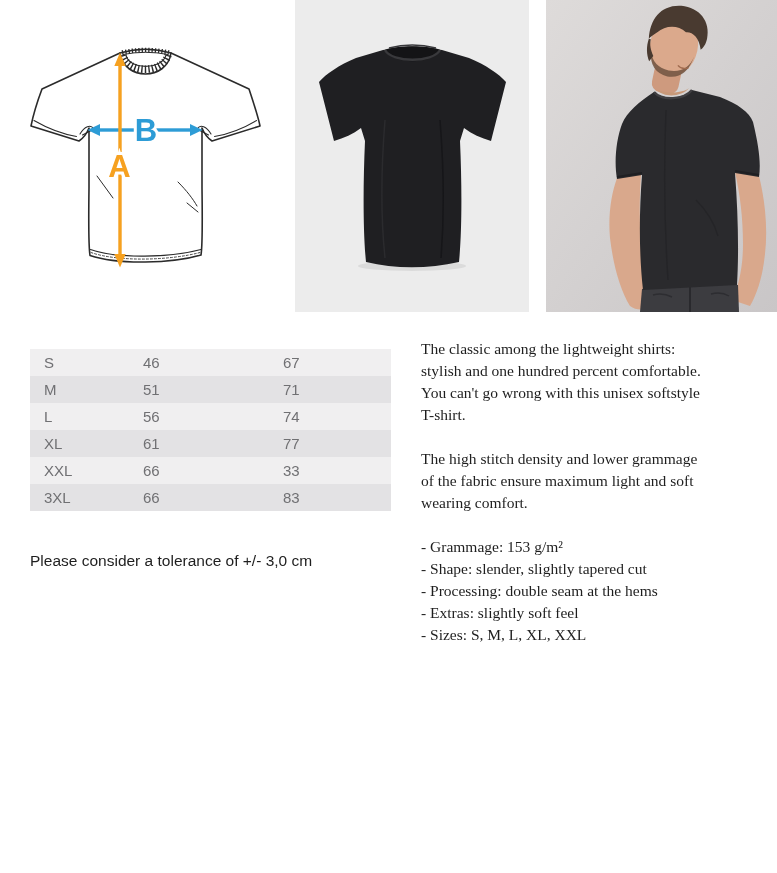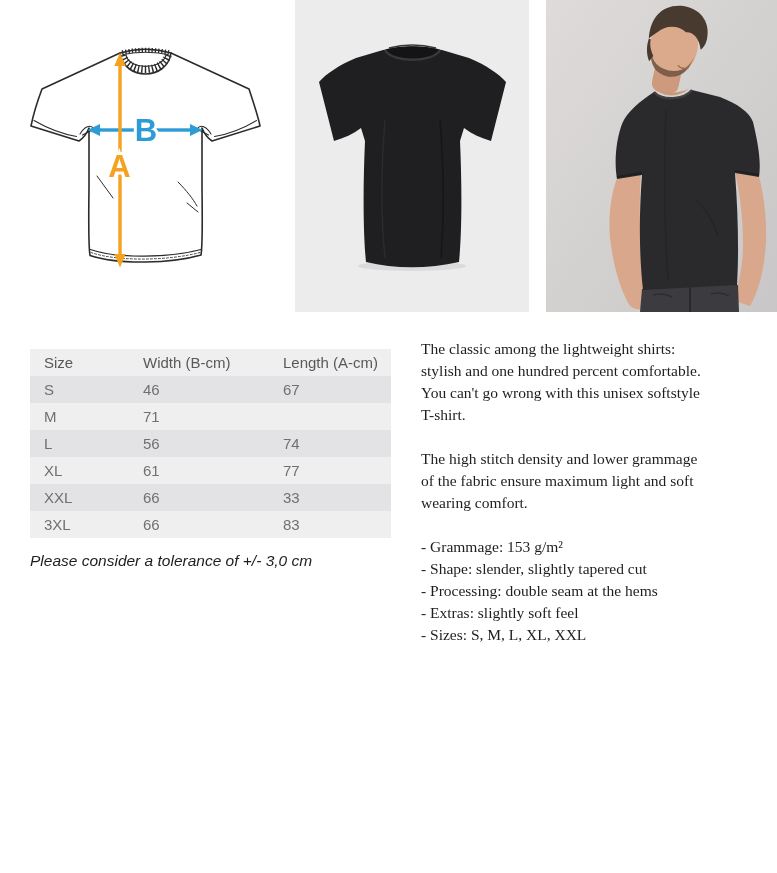--- a/index.html
+++ b/index.html
@@ -17,21 +17,21 @@
   .size-table{position:absolute;left:30px;top:349px;width:361px;font-size:15px;}
   .trow{display:flex;height:27px;line-height:27px;color:#707073;}
   .trow:nth-child(odd){background:#F0EFF0;}
   .trow:nth-child(even){background:#E3E2E4;}
   .trow.header{color:#59595B;background:#F0EFF0;}
   .cell{padding-left:14px;box-sizing:border-box;overflow:hidden;white-space:nowrap;}
   .c1{width:99px;}
   .c2{width:140px;}
   .c3{width:122px;}
 
-  .tolerance{position:absolute;left:30px;top:552px;font-size:15.5px;color:#1E1E1E;font-style:italic;}
+  .tolerance{position:absolute;left:30px;top:552px;font-size:15.5px;color:#1E1E1E;}
 
   
   .description{position:absolute;left:421px;top:338px;width:345px;font-size:15.5px;
                line-height:22px;color:#1E1E1E;font-family:Liberation Serif, serif;}
   .description p{margin:0 0 22px 0;white-space:pre-line;}
   .description .spec{height:22px;white-space:nowrap;}
 </style>
 </head>
 <body>
 
@@ -129,32 +129,28 @@
                  C93,254 93,214 96,175 L71,179 C68,162 70,140 76,124 C81,112 93,102 108,92 Z" fill="#2A2A2D"></path>
         <path d="M111,90 C118,98 136,97 143,88 C138,93 120,94 111,90 Z" fill="#C89979"></path>
         <path d="M108,92 C116,101 138,100 146,90" stroke="#403F42" stroke-width="2.4" fill="none"></path>
         <path d="M71,177 L96,173 M189,171 L213,175" stroke="#1F1F22" stroke-width="2"></path>
         <path d="M120,110 C118,160 118,220 122,280 M150,200 C160,210 168,222 172,236" stroke="#222225" stroke-width="1.4" fill="none" opacity="0.7"></path>
       </g>
     </svg>
   </div>
 
   <div class="size-table">
-    <div class="trow header">
-      <div class="cell c1">Size</div>
-      <div class="cell c2">Width (B-cm)</div>
-      <div class="cell c3">Length (A-cm)</div>
-    </div>
     <div class="trow">
       <div class="cell c1">S</div>
       <div class="cell c2">46</div>
       <div class="cell c3">67</div>
     </div>
     <div class="trow">
       <div class="cell c1">M</div>
+      <div class="cell c2">51</div>
       <div class="cell c3">71</div>
     </div>
     <div class="trow">
       <div class="cell c1">L</div>
       <div class="cell c2">56</div>
       <div class="cell c3">74</div>
     </div>
     <div class="trow">
       <div class="cell c1">XL</div>
       <div class="cell c2">61</div>

